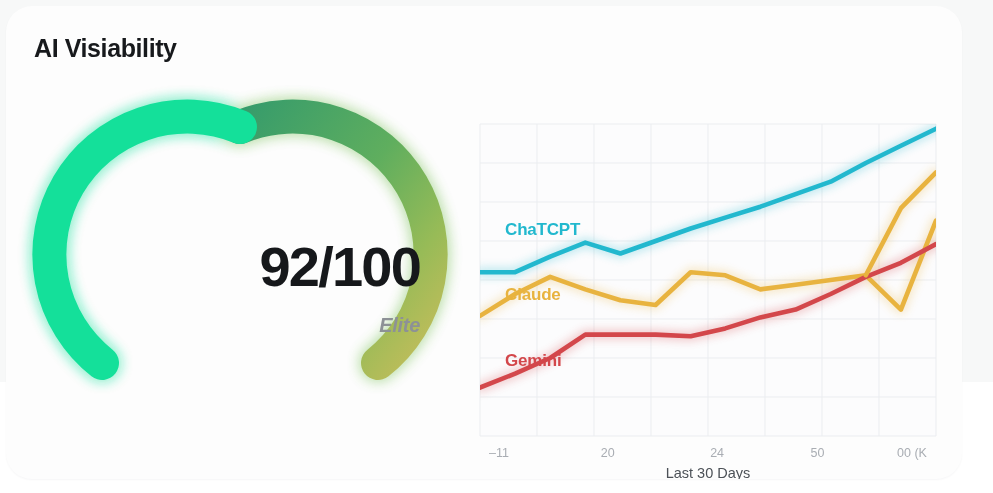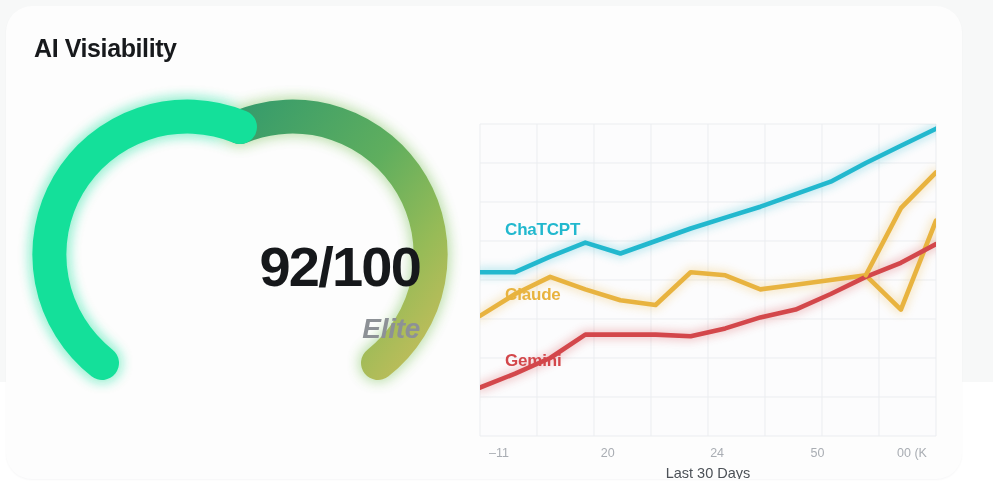--- a/index.html
+++ b/index.html
@@ -81,21 +81,21 @@
   }
   .gauge-score {
     font-size: 56px;
     font-weight: 700;
     letter-spacing: -1.8px;
     color: #16181b;
     line-height: 1;
   }
   .gauge-label {
     margin-top: 20px;
-    font-size: 28px;
+    font-size: 20px;
     font-style: italic;
     font-weight: 600;
     letter-spacing: -0.3px;
     color: #8d9196;
     line-height: 1;
   }
 
   
   .chart-panel {
     position: absolute;

